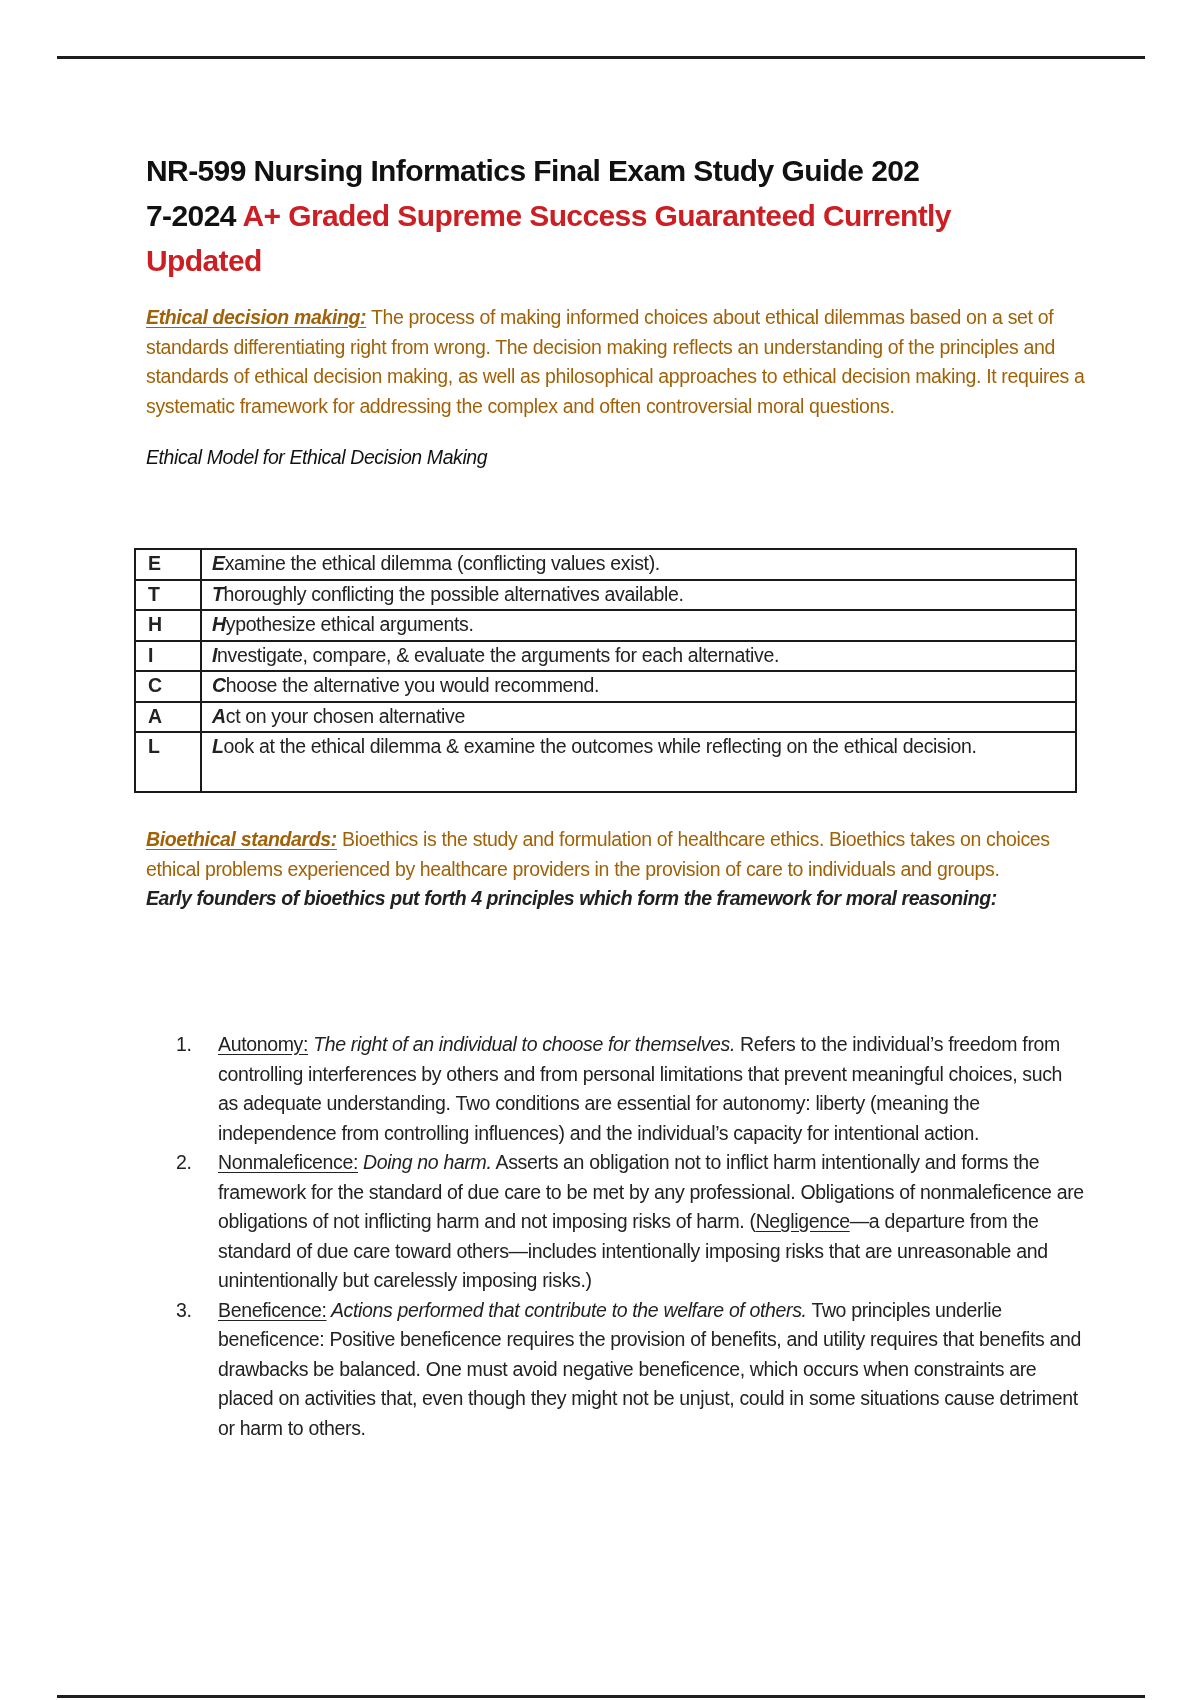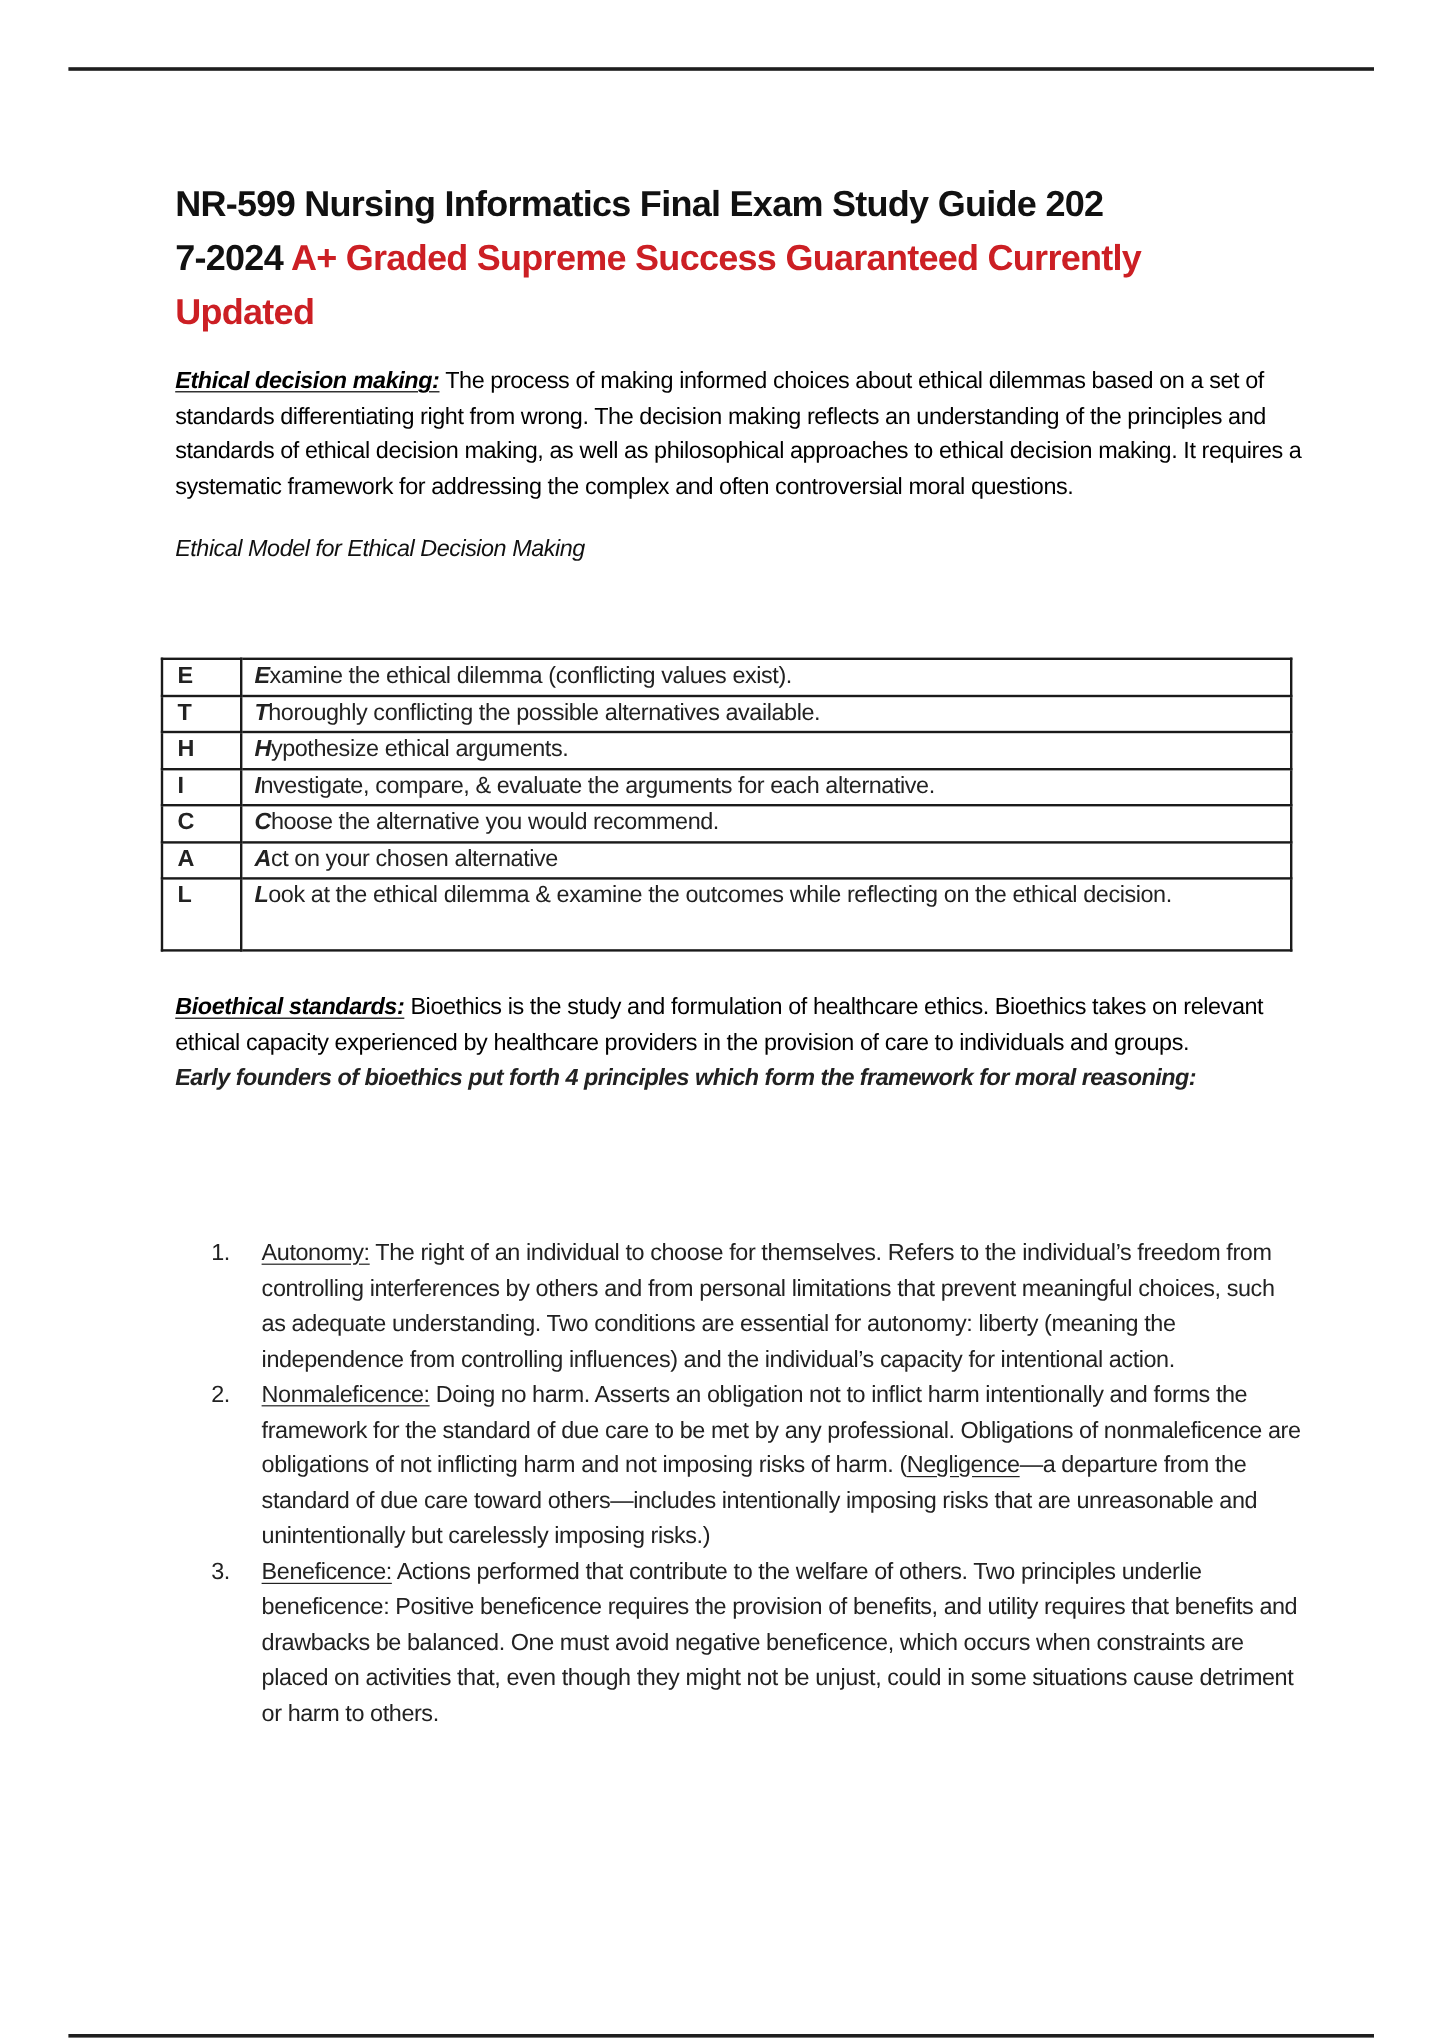--- a/index.html
+++ b/index.html
@@ -8,40 +8,40 @@
   .rule { position: absolute; left: 57px; width: 1088px; height: 3px; background: #1e1e1e; }
   .rule.top { top: 56px; }
   .rule.bottom { top: 1695px; }
 
   .content { position: absolute; left: 146px; top: 148px; width: 940px; }
 
   .title { font-weight: bold; font-size: 30px; line-height: 45px; color: #111111;
            letter-spacing: -0.6px; margin: 0; }
   .title .red { color: #cc1f24; text-align: right; }
 
-  .para { font-size: 19.5px; line-height: 29.5px; color: #000000; margin: 0; letter-spacing: -0.35px; }
+  .para { font-size: 19.5px; line-height: 29.5px; color: #a16207; margin: 0; letter-spacing: -0.35px; }
   .term { font-weight: bold; font-style: italic; text-decoration: underline; text-underline-offset: 3px; }
   .subhead { font-weight: normal; font-style: italic; font-size: 19.5px; line-height: 29px;
              letter-spacing: -0.4px; margin: 0; color: #111; }
   .intro { font-style: italic; font-size: 19.5px; line-height: 29px; letter-spacing: -0.45px; margin: 0; font-weight: bold; }
 
   table.ethical { position: absolute; left: 134px; top: 548px; width: 943px;
                   border-collapse: collapse; font-size: 19.5px; letter-spacing: -0.35px; }
   table.ethical td { border: 2px solid #1a1a1a; padding: 0 10px; vertical-align: top; line-height: 27px; }
   table.ethical td.letter { width: 42px; font-weight: bold; padding-left: 12px; }
   table.ethical tr { height: 30.5px; }
   table.ethical tr.tall td { height: 58px; }
   .first { font-weight: bold; font-style: italic; }
 
   ol.principles { position: absolute; left: 176px; top: 1030px; width: 910px; margin: 0; padding: 0;
                   list-style: none; font-size: 19.5px; line-height: 29.5px; letter-spacing: -0.35px; }
   ol.principles li { position: relative; padding-left: 42px; }
   ol.principles .num { position: absolute; left: 0; top: 0; }
   .pname { text-decoration: underline; text-underline-offset: 3px; }
-  .idef { }
+  .idef { font-style: italic; }
   .ul { text-decoration: underline; text-underline-offset: 3px; }
 </style>
 </head>
 <body>
 
 <div class="rule top"></div>
 
 <div class="content">
   <h1 class="title">
     <span>NR-599 Nursing Informatics Final Exam Study Guide 202</span><br>
@@ -84,21 +84,21 @@
     </tr>
     <tr class="tall">
       <td class="letter">L</td>
       <td><span class="first">L</span><span>ook at the ethical dilemma &amp; examine the outcomes while reflecting on the ethical decision.</span></td>
     </tr>
   </tbody>
 </table>
 
 <div style="position:absolute; left:146px; top:825px; width:940px;">
   <p class="para">
-    <span class="term">Bioethical standards:</span><span> Bioethics is the study and formulation of healthcare ethics. Bioethics takes on relevant ethical capacity experienced by healthcare providers in the provision of care to individuals and groups.</span>
+    <span class="term">Bioethical standards:</span><span> Bioethics is the study and formulation of healthcare ethics. Bioethics takes on choices ethical problems experienced by healthcare providers in the provision of care to individuals and groups.</span>
   </p>
   <p class="intro">Early founders of bioethics put forth 4 principles which form the framework for moral reasoning:</p>
 </div>
 
 <ol class="principles">
   <li>
     <span class="num">1.</span>
     <span class="pname">Autonomy:</span><span class="idef"> The right of an individual to choose for themselves.</span><span> Refers to the individual’s freedom from controlling interferences by others and from personal limitations that prevent meaningful choices, such as adequate understanding. Two conditions are essential for autonomy: liberty (meaning the independence from controlling influences) and the individual’s capacity for intentional action.</span>
   </li>
   <li>

